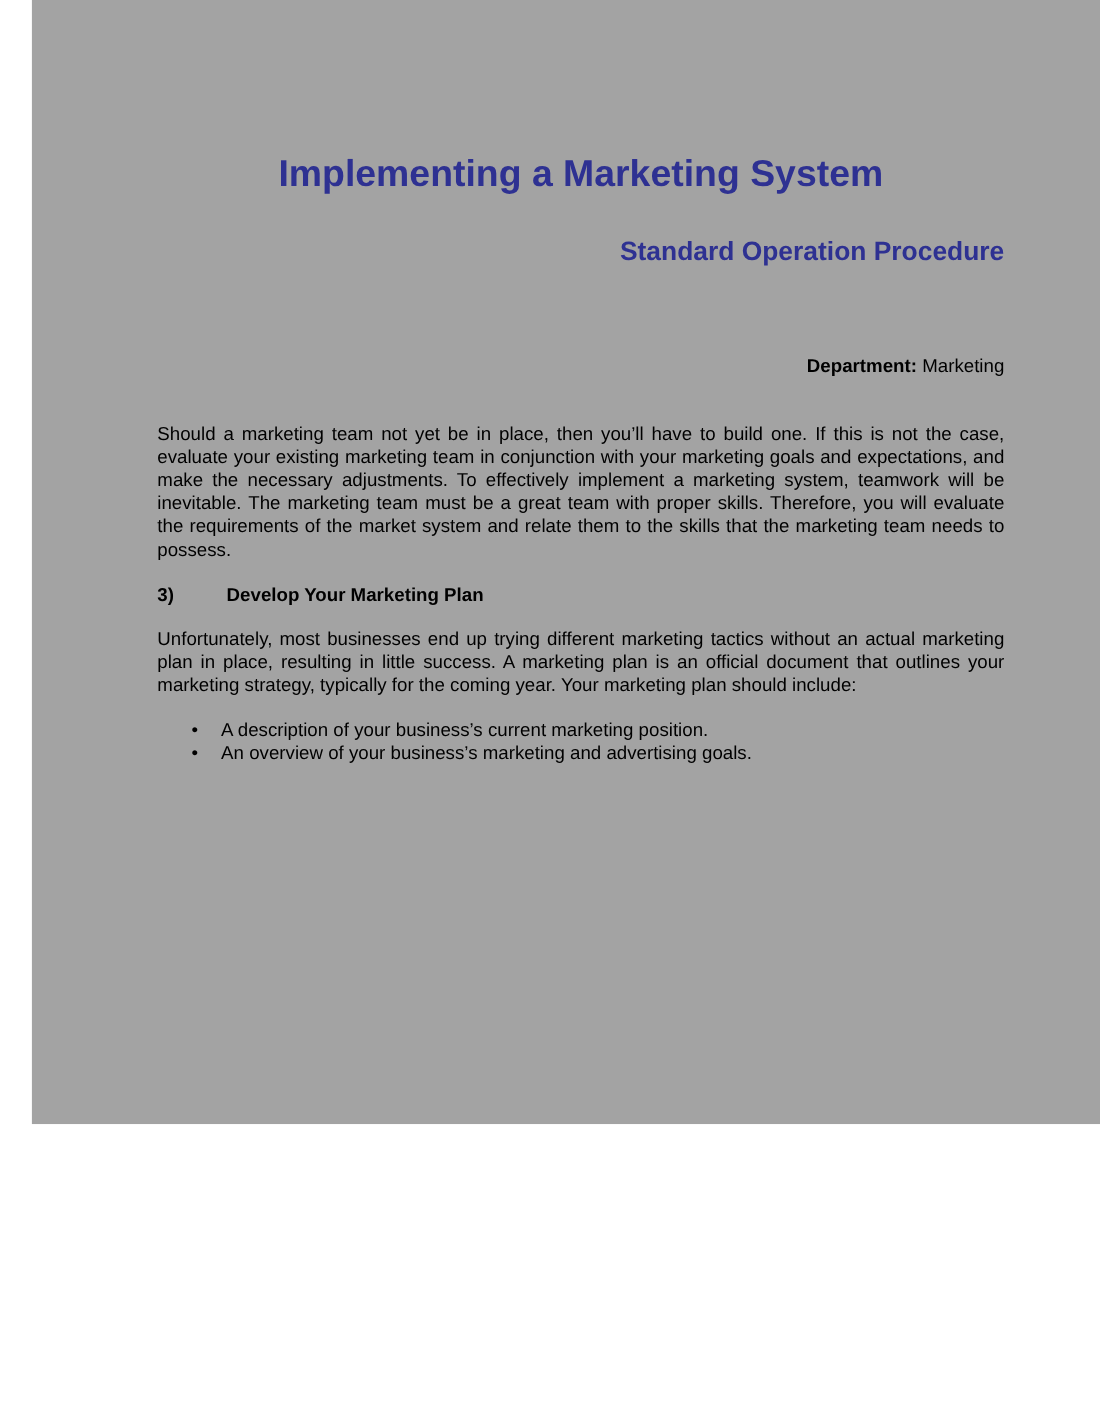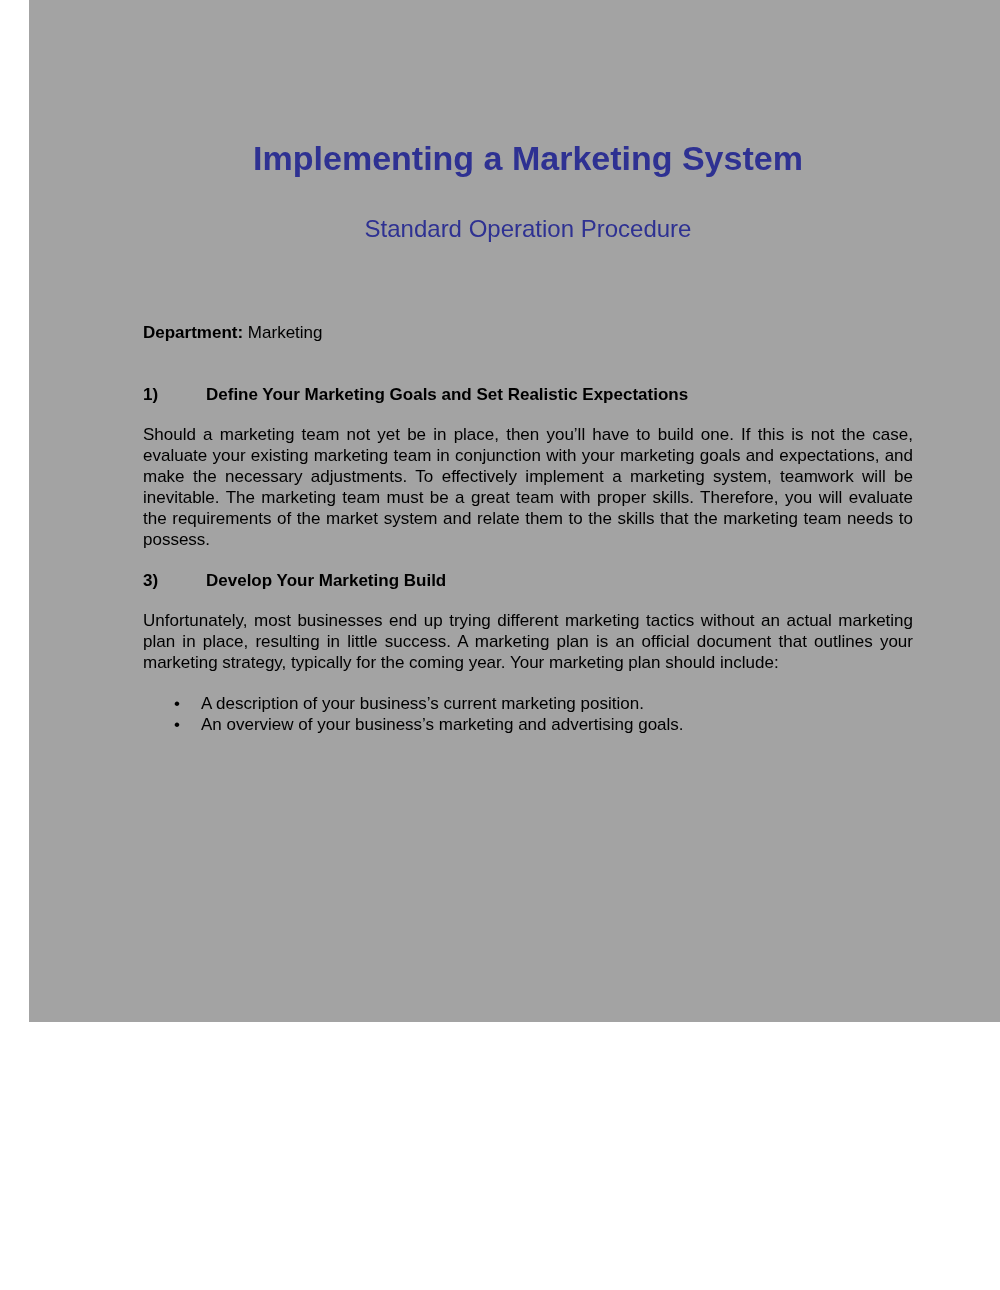--- a/index.html
+++ b/index.html
@@ -25,27 +25,28 @@
     font-size: 34px;
     line-height: 40px;
     font-weight: bold;
     text-align: center;
     color: #2E3192;
     margin: 0 0 37px 0;
   }
   .doc-subtitle {
     font-size: 24px;
     line-height: 28px;
-    font-weight: normal;
-    text-align: center;
+    font-weight: bold;
+    text-align: right;
     color: #2E3192;
     margin: 0 0 79px 0;
   }
   .field {
     margin: 0 0 41px 0;
+    text-align: right;
   }
   .field .label {
     font-weight: bold;
   }
   .section-heading {
     font-weight: bold;
     margin: 0 0 19px 0;
   }
   .section-heading .num {
     display: inline-block;
@@ -78,29 +79,28 @@
   <h1 class="doc-title">Implementing a Marketing System</h1>
 
   <h2 class="doc-subtitle">Standard Operation Procedure</h2>
 
   <p class="field"><span class="label">Department:</span> <span>Marketing</span></p>
 
 
 
 
   <div class="section">
-    <p class="section-heading"><span class="num">1)</span><span>Define Your Marketing Goals and Set Realistic Expectations</span></p>
   </div>
 
   <div class="section">
     <p class="para">Should a marketing team not yet be in place, then you’ll have to build one. If this is not the case, evaluate your existing marketing team in conjunction with your marketing goals and expectations, and make the necessary adjustments. To effectively implement a marketing system, teamwork will be inevitable. The marketing team must be a great team with proper skills. Therefore, you will evaluate the requirements of the market system and relate them to the skills that the marketing team needs to possess.</p>
   </div>
 
   <div class="section">
-    <p class="section-heading"><span class="num">3)</span><span>Develop Your Marketing Build</span></p>
+    <p class="section-heading"><span class="num">3)</span><span>Develop Your Marketing Plan</span></p>
     <p class="para">Unfortunately, most businesses end up trying different marketing tactics without an actual marketing plan in place, resulting in little success. A marketing plan is an official document that outlines your marketing strategy, typically for the coming year. Your marketing plan should include:</p>
     <ul class="bullets">
       <li><span class="bullet">•</span><span>A description of your business’s current marketing position.</span></li>
       <li><span class="bullet">•</span><span>An overview of your business’s marketing and advertising goals.</span></li>
     </ul>
   </div>
 
 </div>
 
 </body></html>

